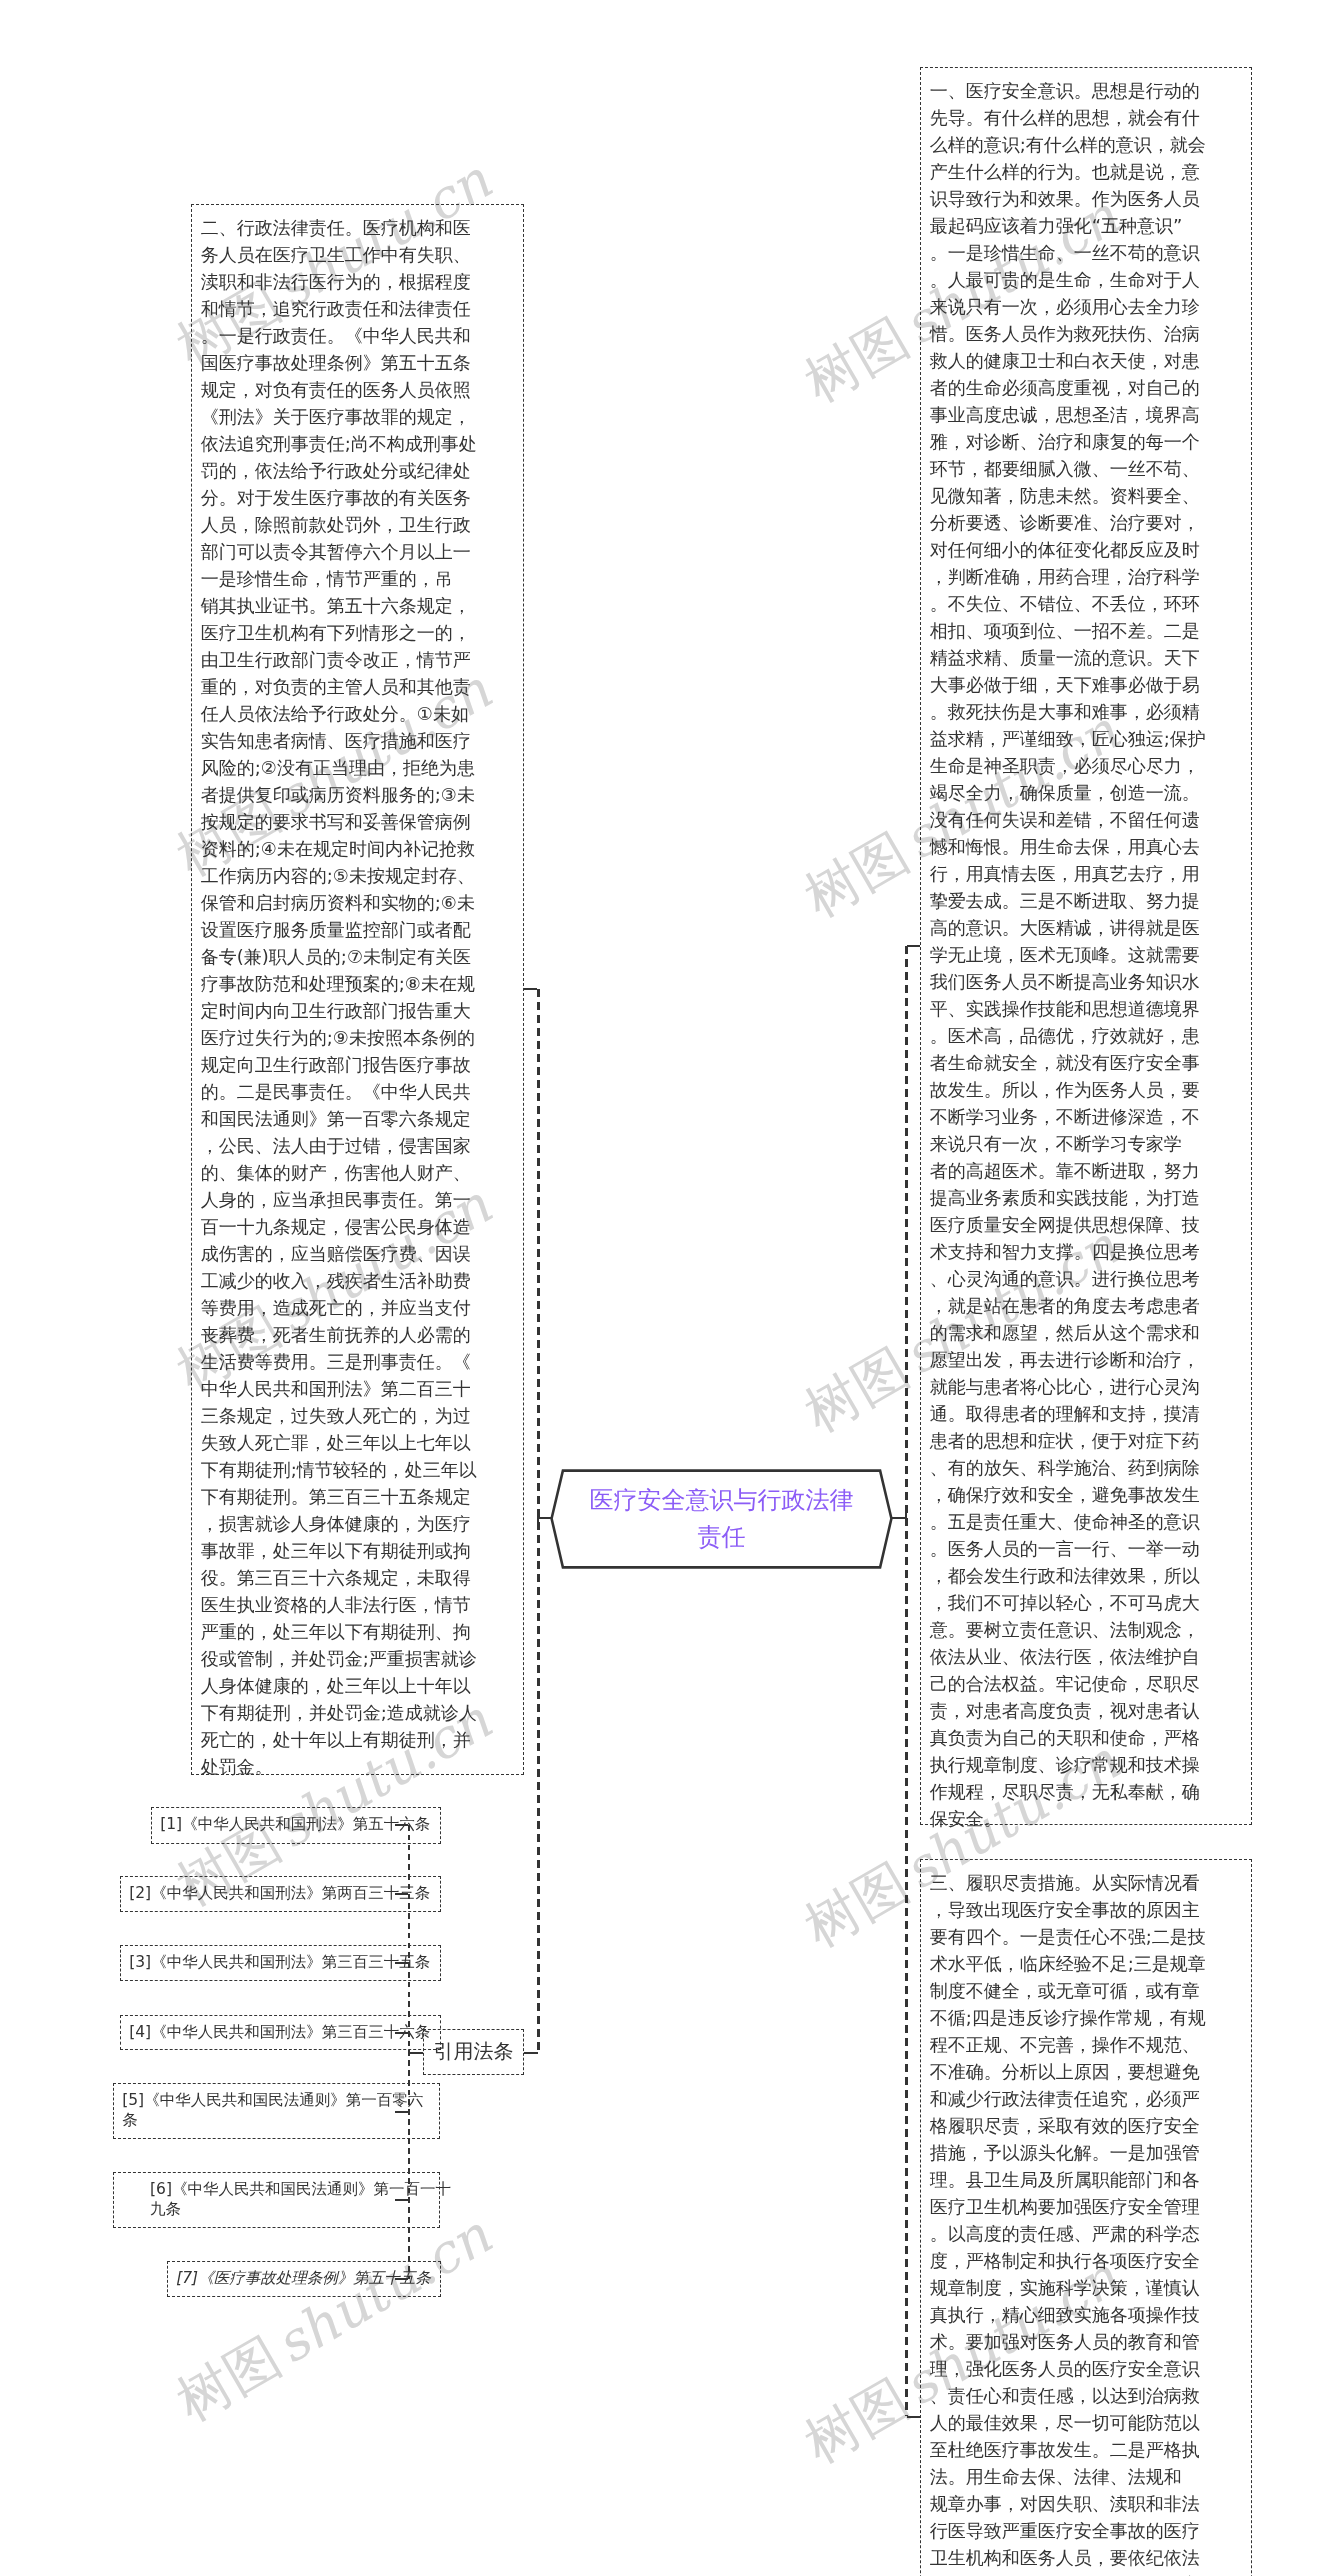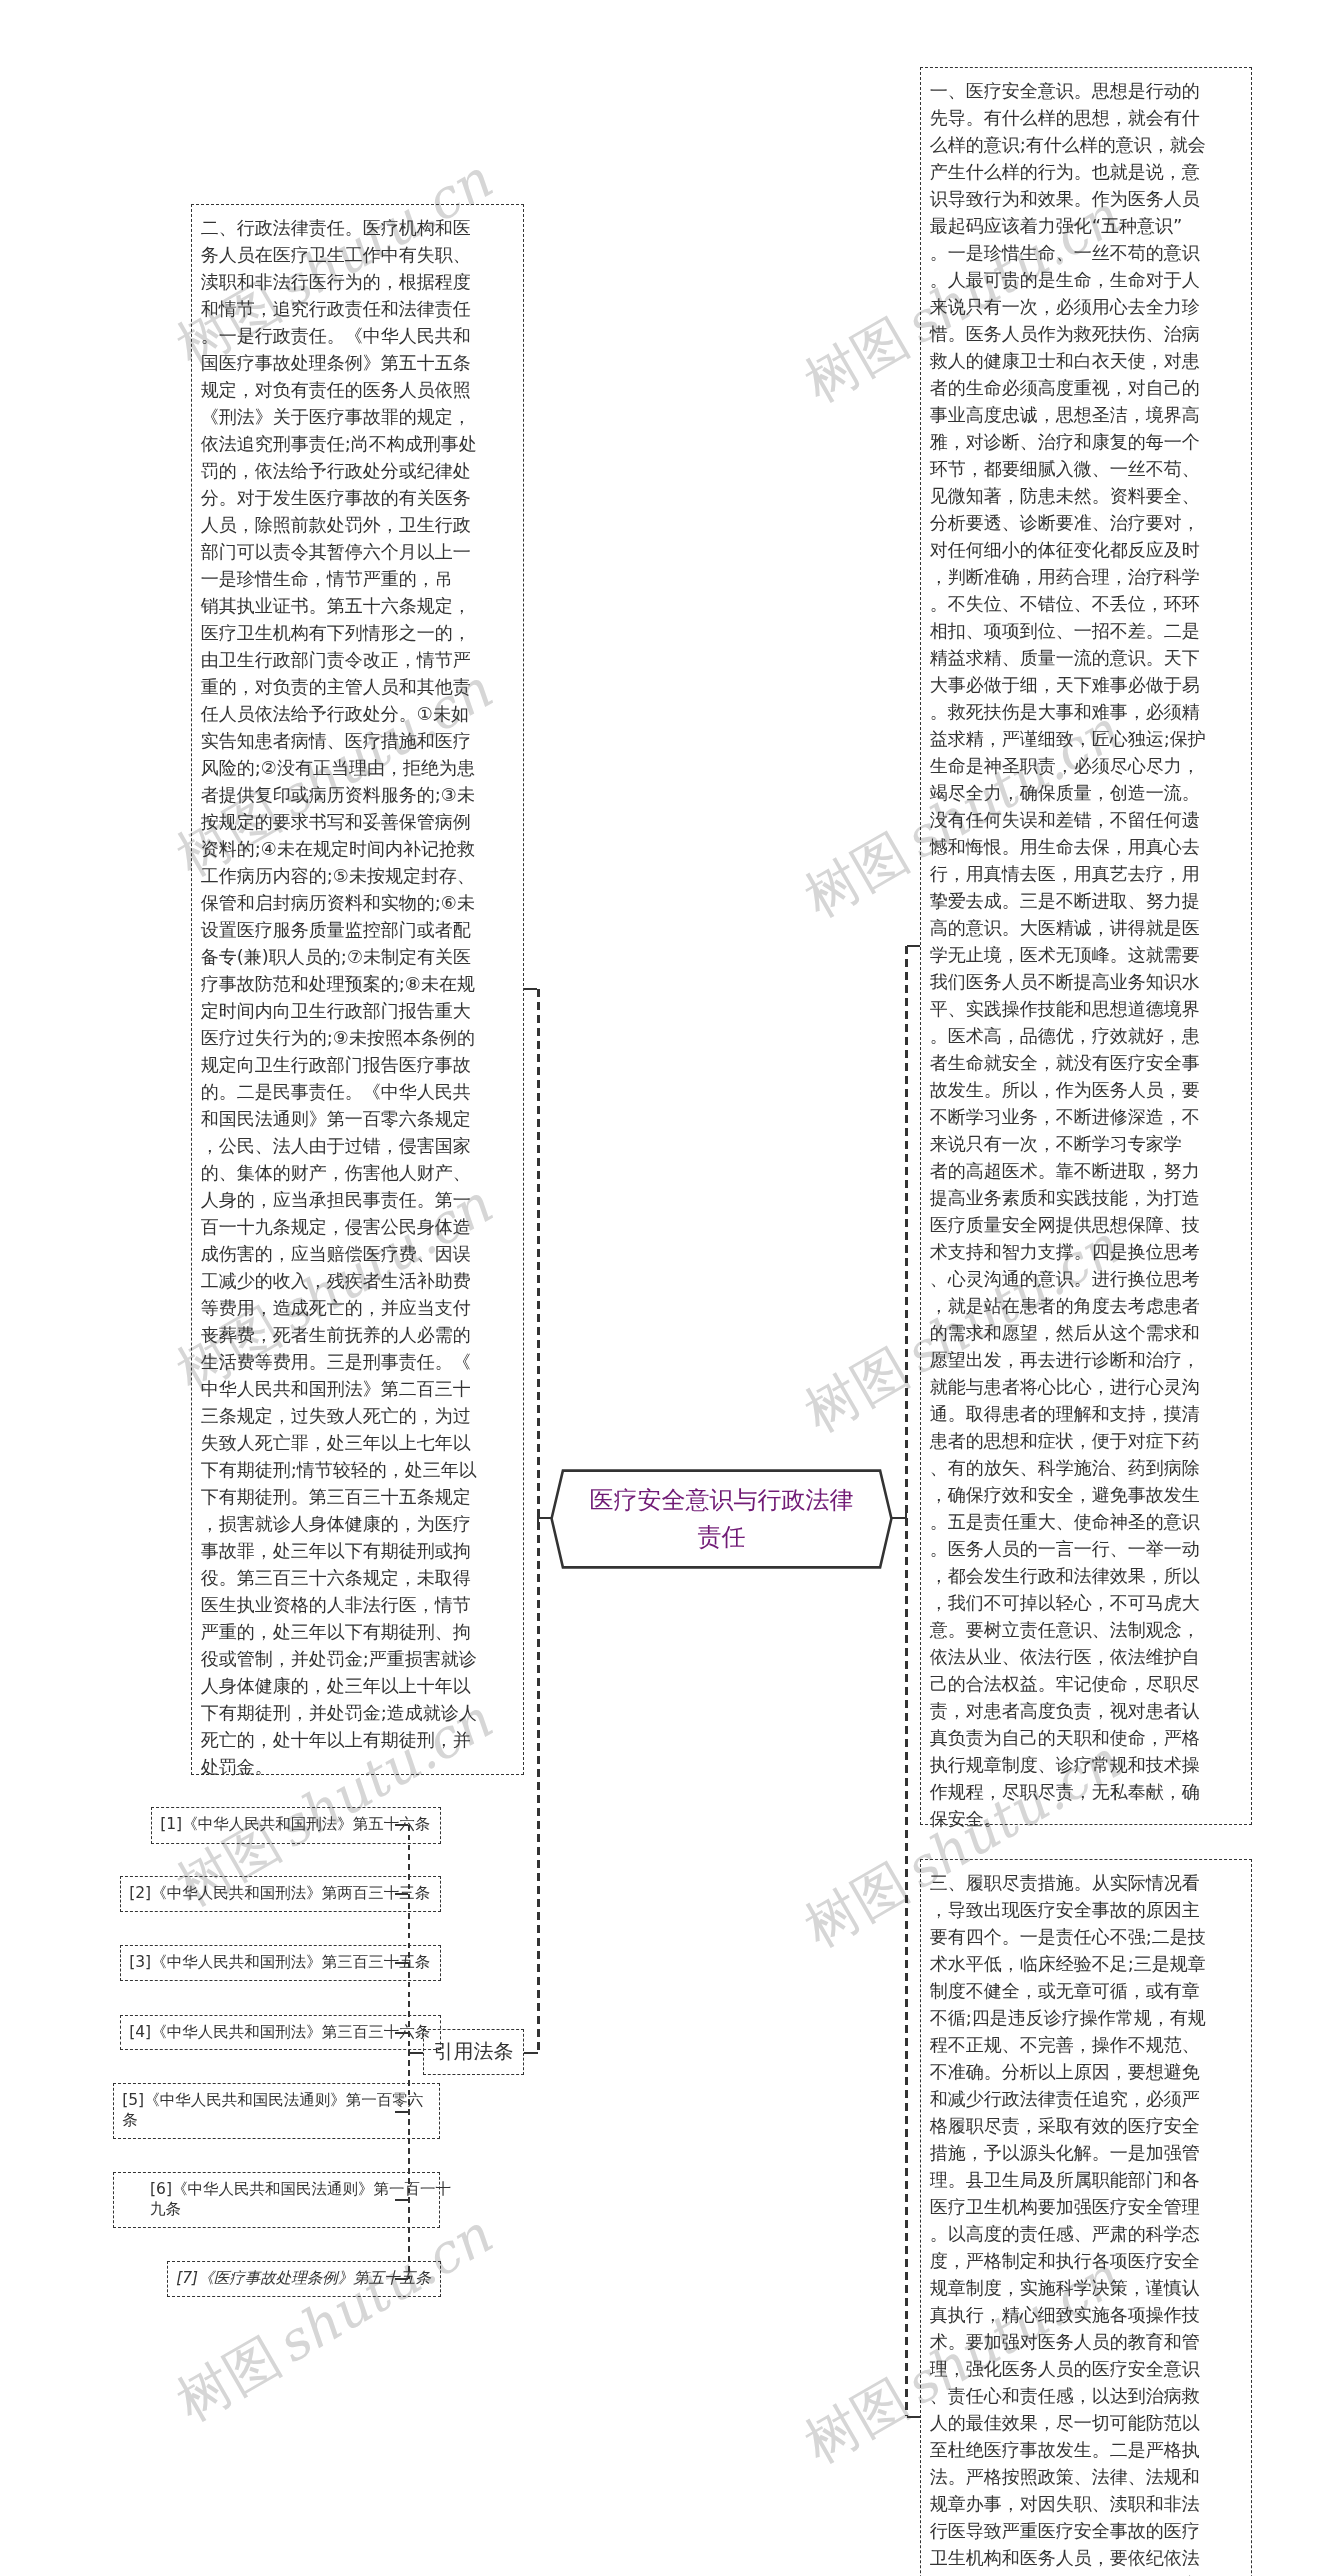--- a/index.html
+++ b/index.html
@@ -31,21 +31,21 @@
   #ref3 { left:74px; top:1945px; width:321px; height:36px; }
   #ref4 { left:74px; top:2015px; width:321px; height:35px; }
   #ref5 { left:67px; top:2083px; width:327px; height:56px; }
   #ref6 { left:67px; top:2172px; width:327px; height:56px;padding-left:36px; }
   #ref7 { left:121px; top:2261px; width:274px; height:36px;font-style:italic; }
 
   #cited { left:423px; top:2029px; width:101px; height:46px; font-size:20px; line-height:43px; text-align:center; }
 
   #central { position:absolute; left:549px; top:1468px; width:345px; height:102px; z-index:1; }
   #central svg { position:absolute; left:0; top:0; }
-  #central .label { position:absolute; left:0; top:14px; width:100%; text-align:center; font-size:24px; line-height:37px; color:#701a75; }
+  #central .label { position:absolute; left:0; top:14px; width:100%; text-align:center; font-size:24px; line-height:37px; color:#8b5cf6; }
 
   .vdash { position:absolute; z-index:1;
     background:repeating-linear-gradient(to bottom, #333 0 7.7px, transparent 7.7px 13px); }
   .vthin { position:absolute; z-index:1;
     background:repeating-linear-gradient(to bottom, #333 0 5.7px, transparent 5.7px 9.8px); }
   .hline { position:absolute; height:1.5px; background:#333; z-index:1; }
   .solid { position:absolute; background:#333; z-index:1; }
 </style>
 </head>
 <body>
@@ -238,21 +238,21 @@
     <div class="ln">医疗卫生机构要加强医疗安全管理</div>
     <div class="ln">。以高度的责任感、严肃的科学态</div>
     <div class="ln">度，严格制定和执行各项医疗安全</div>
     <div class="ln">规章制度，实施科学决策，谨慎认</div>
     <div class="ln">真执行，精心细致实施各项操作技</div>
     <div class="ln">术。要加强对医务人员的教育和管</div>
     <div class="ln">理，强化医务人员的医疗安全意识</div>
     <div class="ln">、责任心和责任感，以达到治病救</div>
     <div class="ln">人的最佳效果，尽一切可能防范以</div>
     <div class="ln">至杜绝医疗事故发生。二是严格执</div>
-    <div class="ln">法。严格按照政策、法律、法规和</div>
+    <div class="ln">法。用生命去保、法律、法规和</div>
     <div class="ln">规章办事，对因失职、渎职和非法</div>
     <div class="ln">行医导致严重医疗安全事故的医疗</div>
     <div class="ln">卫生机构和医务人员，要依纪依法</div>
     <div class="ln">给予严肃处理，以警戒本人，教育</div>
   </div>
 
 <div id="cited" class="node">
   <span>引用法条</span>
 </div>
 <div id="ref1" class="node ref">

